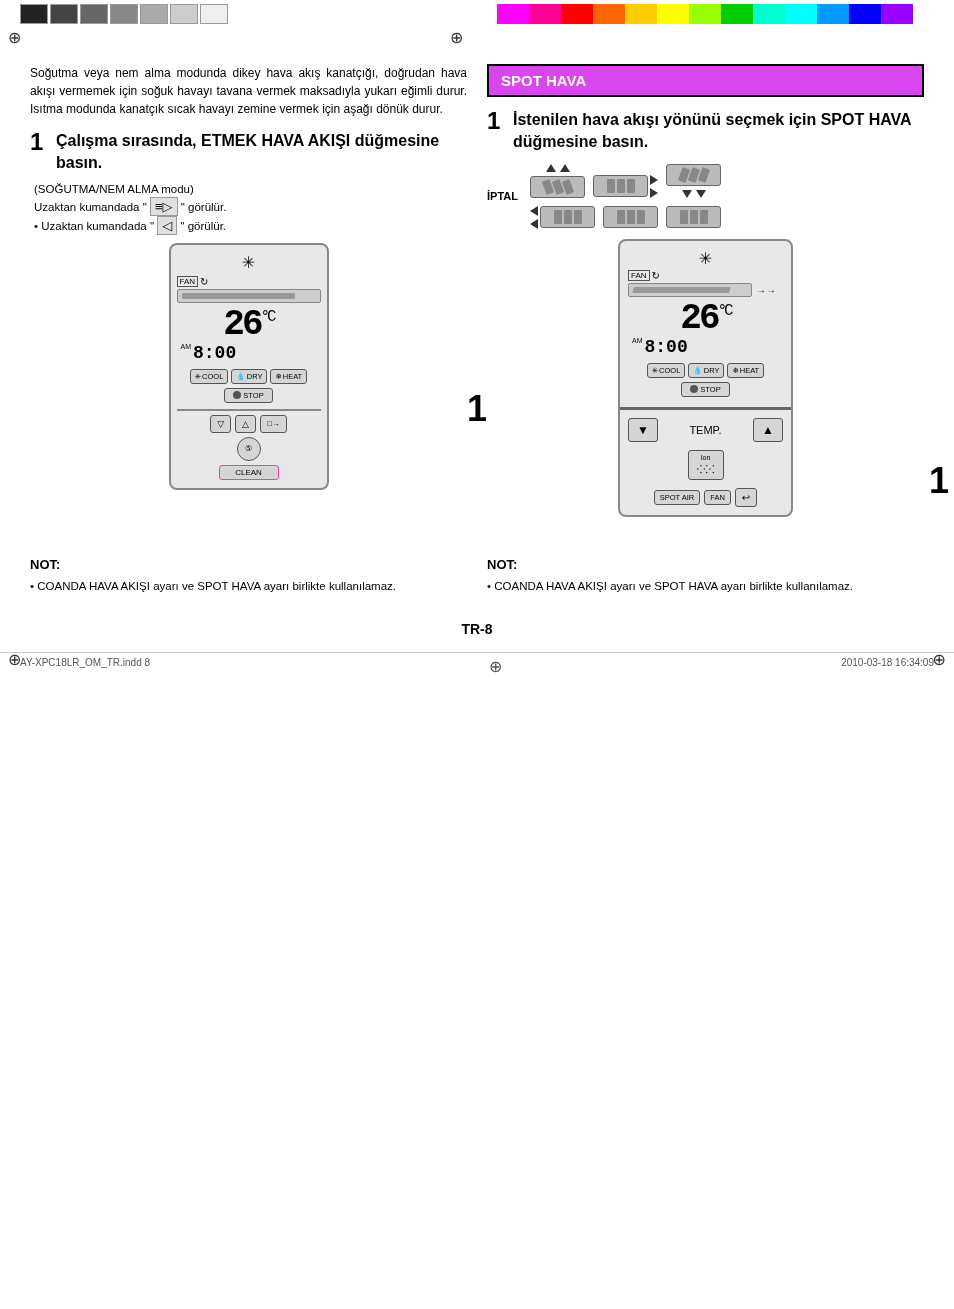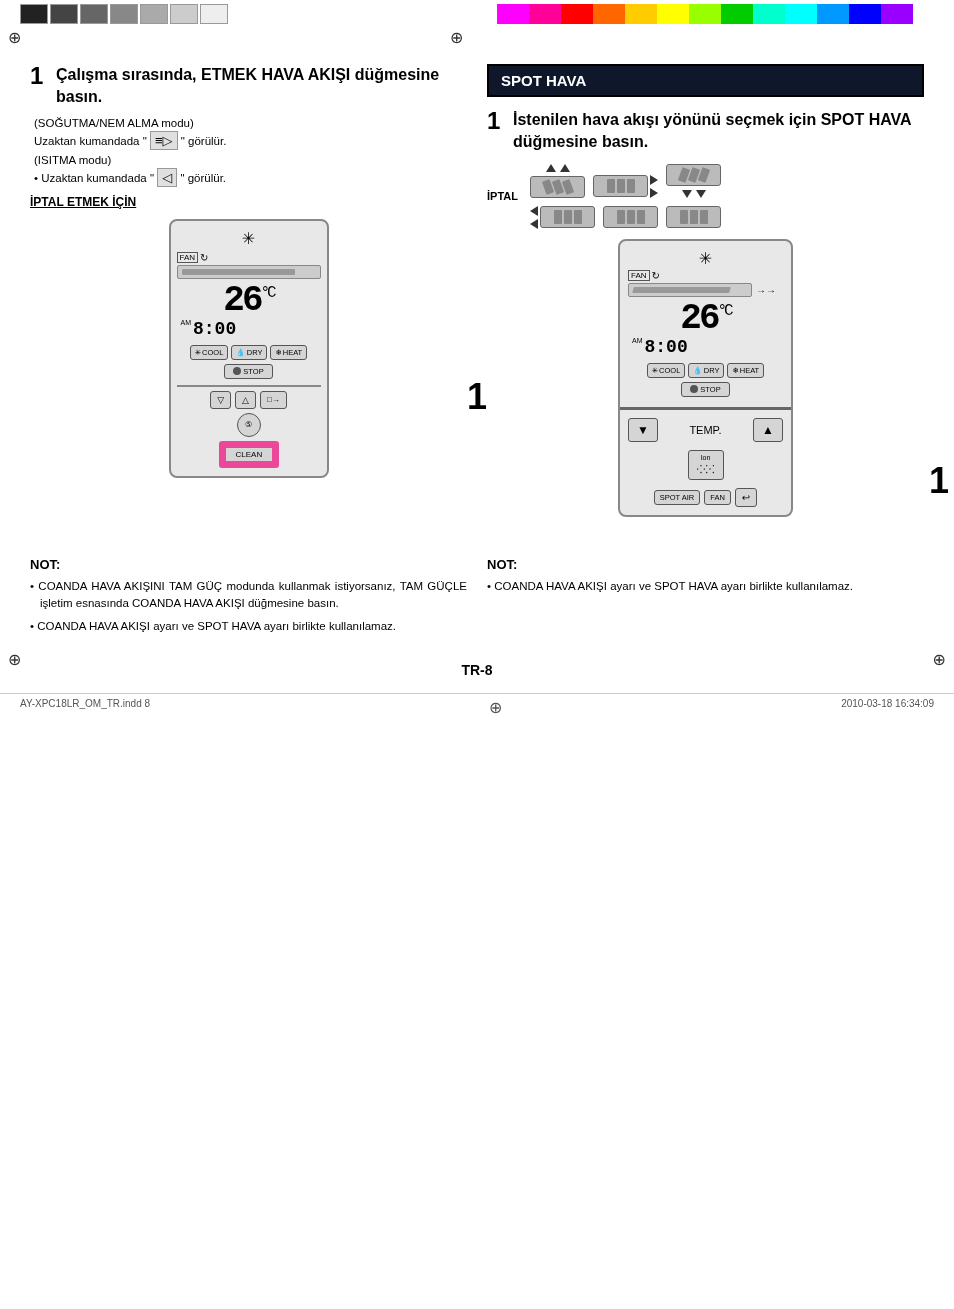--- a/index.html
+++ b/index.html
@@ -60,21 +60,21 @@
       background: #1a1a6e;
       color: #fff;
       font-size: 15px;
       font-weight: bold;
       padding: 6px 12px;
       margin-bottom: 12px;
       border: 2px solid #000;
     }
 
     .section-header.right {
-      background: #0f172a;
+      background: #d946ef;
     }
 
     
     .body-text {
       font-size: 12px;
       line-height: 1.5;
       text-align: justify;
       margin-bottom: 12px;
     }
 
@@ -455,41 +455,40 @@
 
 <div style="position:relative; height:16px;">
   <span style="position:absolute; left:8px; top:0; font-size:16px; color:#333;">⊕</span>
   <span style="position:absolute; left:450px; top:0; font-size:16px; color:#333;">⊕</span>
 </div>
 
 <div class="main-content">
 
   <div class="left-col">
 
+    <p class="body-text">Soğutma veya nem alma modunda dikey hava akış kanatçığı, doğrudan hava akışı vermemek için soğuk havayı tavana vermek maksadıyla yukarı eğimli durur. Isıtma modunda kanatçık sıcak havayı zemine vermek için aşağı dönük durur.</p>
 
     <div class="step-container">
       <span class="step-number">1</span>
       <span class="step-text">Çalışma sırasında, ETMEK HAVA AKIŞI düğmesine basın.</span>
     </div>
 
     <p class="sub-text">(SOĞUTMA/NEM ALMA modu)</p>
     <p class="sub-text">
       Uzaktan kumandada "
       <span style="font-size:13px; border:1px solid #999; padding:1px 4px; background:#e0e0e0;">≡▷</span>
       " görülür.
     </p>
 
-    <p class="sub-text" style="margin-top:6px;">(ISITMA  modu)</p>
     <p class="sub-text">
       • Uzaktan kumandada "
       <span style="font-size:13px; border:1px solid #999; padding:1px 4px; background:#e0e0e0;">◁</span>
       " görülür.
     </p>
 
-    <p class="underline-heading" style="margin-top:10px;">İPTAL ETMEK İÇİN</p>
 
     <div class="remote-wrapper">
       <div class="remote">
 
         <div class="remote-top-icons">
           <span style="font-size:16px;">✳</span>
         </div>
 
         <div class="fan-row">
           <span class="fan-label">FAN</span>
@@ -534,21 +533,21 @@
         <div class="nav-buttons">
           <div class="nav-btn">▽</div>
           <div class="nav-btn">△</div>
           <div class="nav-btn" style="font-size:8px;">□→</div>
         </div>
 
         <div class="bottom-buttons">
           <div class="circle-btn">⑤</div>
         </div>
 
-        <div class="clean-btn" style="border:7px solid #ec4899; border-radius:3px; padding:2px 10px; font-size:8px; background:#d5d5d5; margin:0 auto; display:block; text-align:center; width:60px;">
+        <div class="clean-btn" style="border:1px solid #ec4899; border-radius:3px; padding:2px 10px; font-size:8px; background:#d5d5d5; margin:0 auto; display:block; text-align:center; width:60px;">
           <span>CLEAN</span>
         </div>
       </div>
 
       <div class="step-overlay">
         <span style="font-size:36px; font-weight:bold;">1</span>
       </div>
     </div>
   </div>
 
@@ -722,21 +721,20 @@
       <div class="step-overlay-right">
         <span style="font-size:36px; font-weight:bold;">1</span>
       </div>
     </div>
   </div>
 </div>
 
 <div class="notes-section">
   <div class="notes-col">
     <p class="notes-title">NOT:</p>
-    <p class="notes-item">• <span>COANDA HAVA AKIŞINI TAM GÜÇ modunda kullanmak istiyorsanız, TAM GÜÇLE işletim esnasında COANDA HAVA AKIŞI düğmesine basın.</span></p>
     <p class="notes-item">• <span>COANDA HAVA AKIŞI ayarı ve SPOT HAVA ayarı birlikte kullanılamaz.</span></p>
   </div>
   <div class="notes-col">
     <p class="notes-title">NOT:</p>
     <p class="notes-item">• <span>COANDA HAVA AKIŞI ayarı ve SPOT HAVA ayarı birlikte kullanılamaz.</span></p>
   </div>
 </div>
 
 <div class="page-number">TR-8</div>
 

